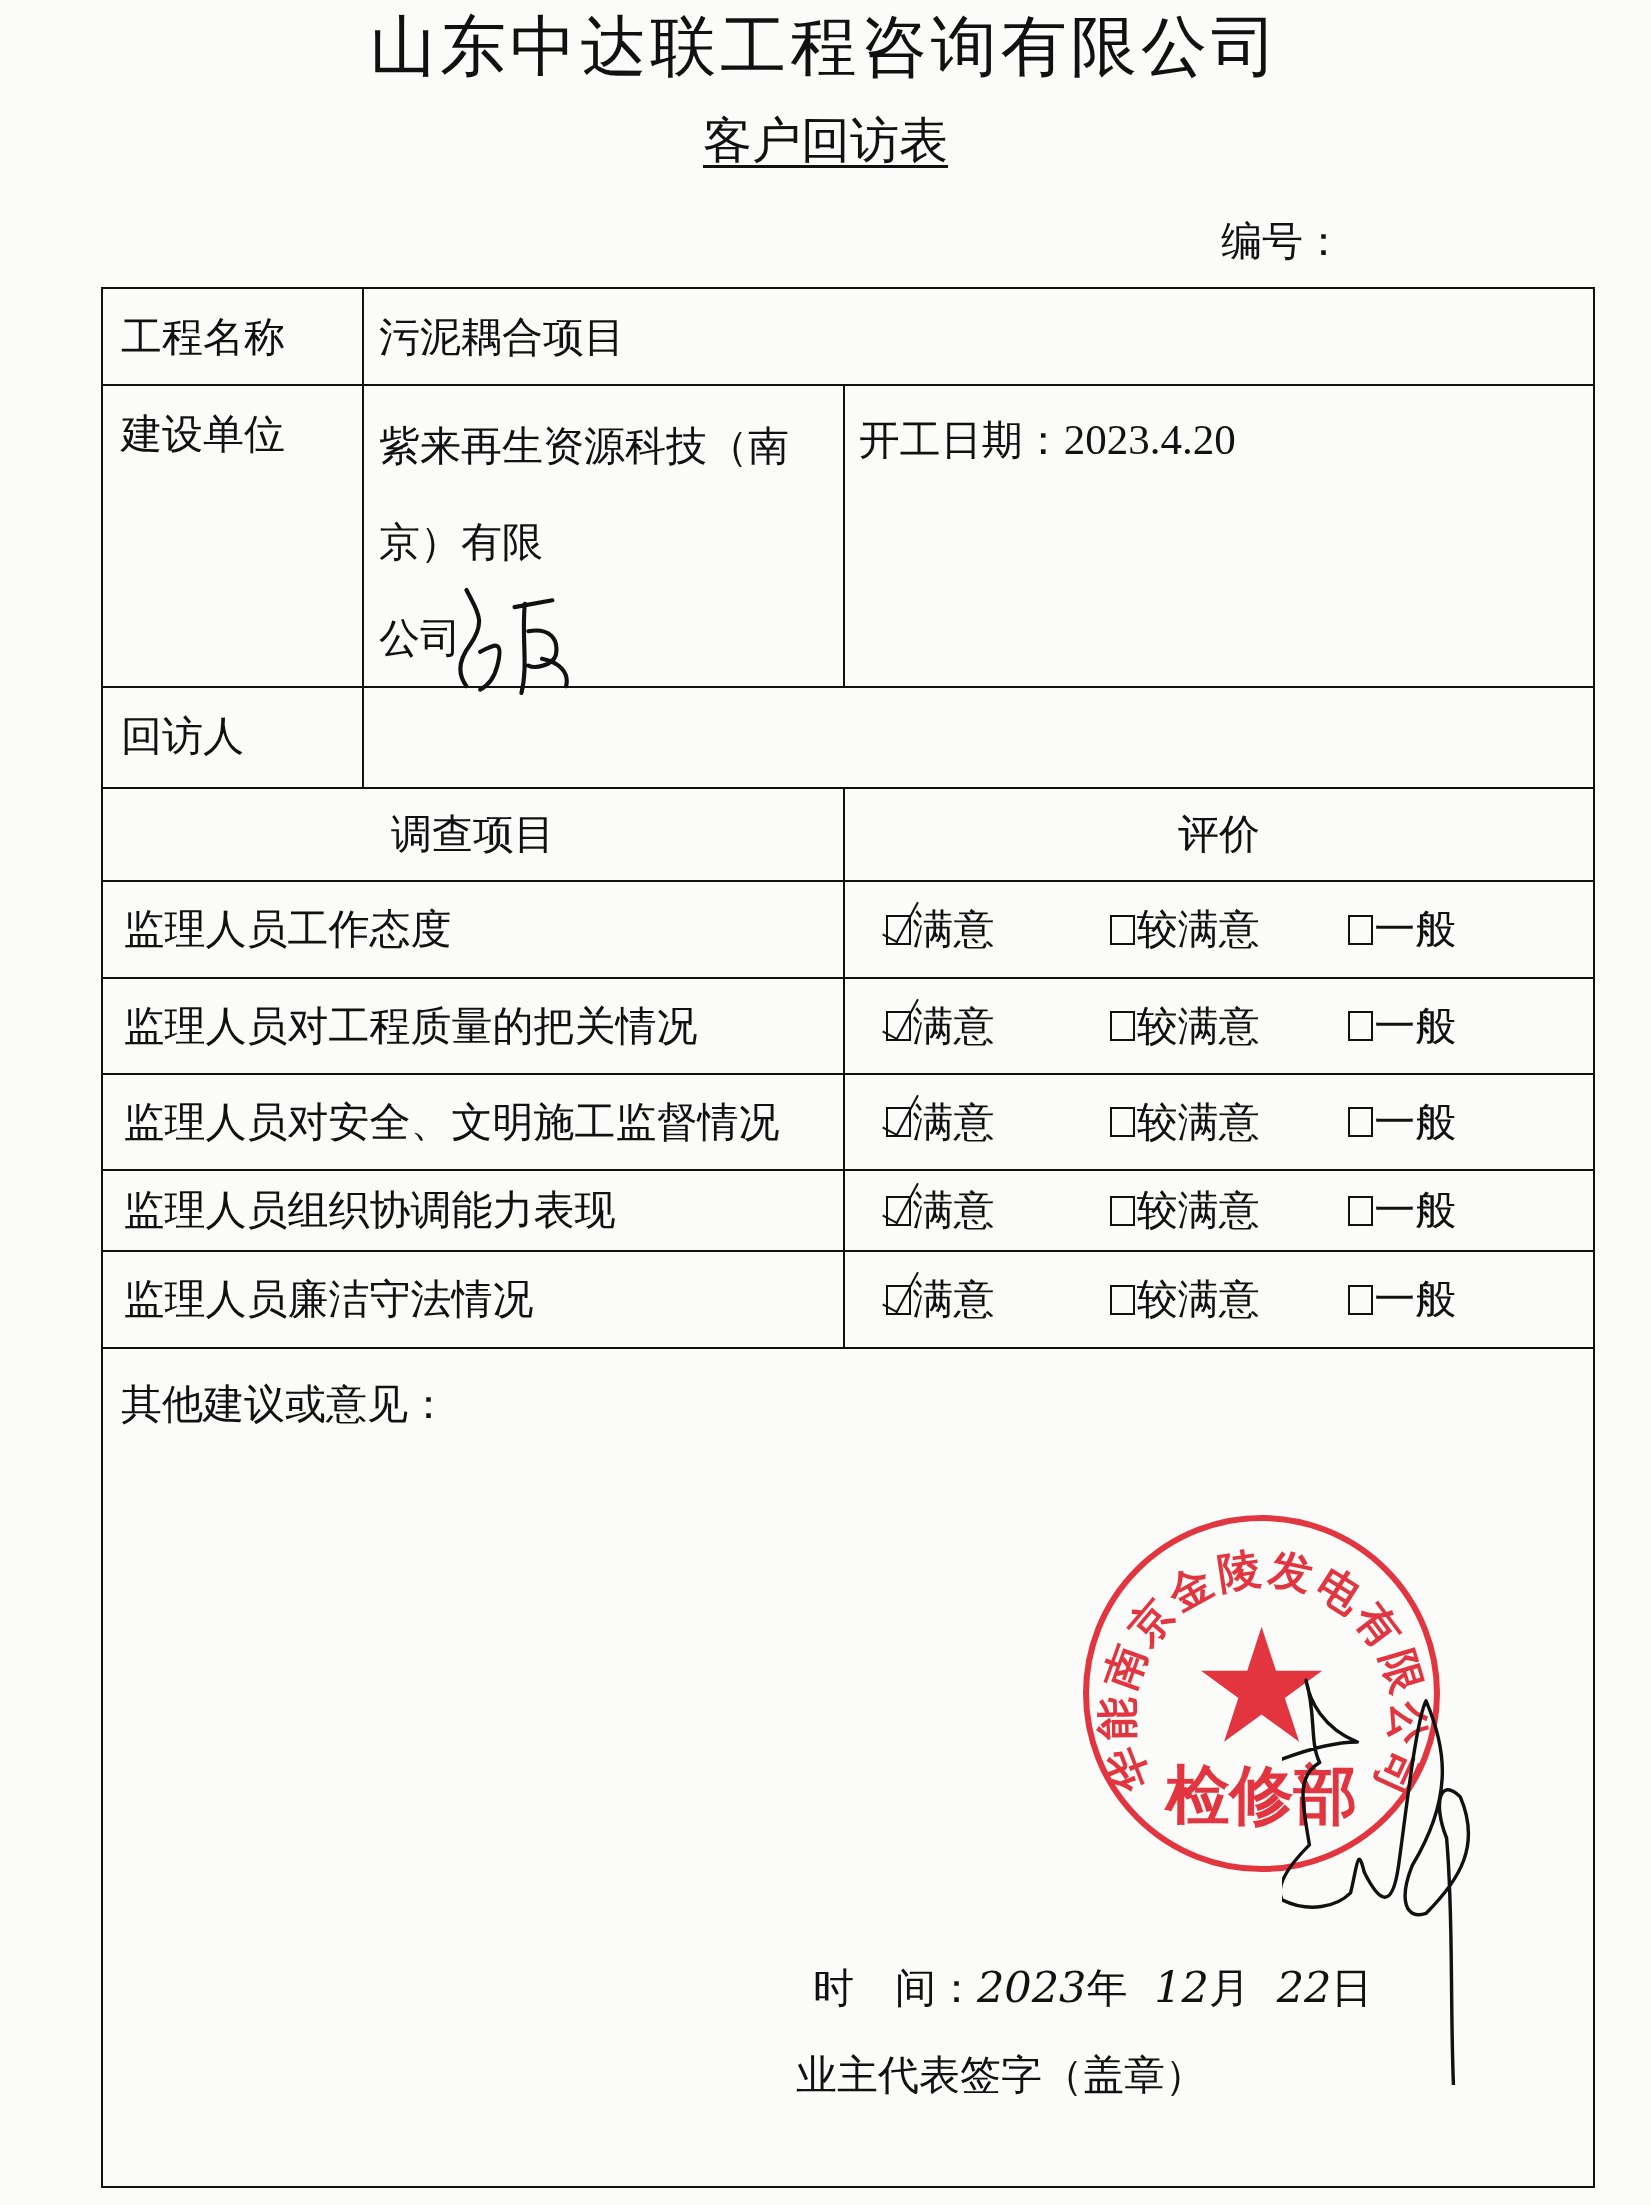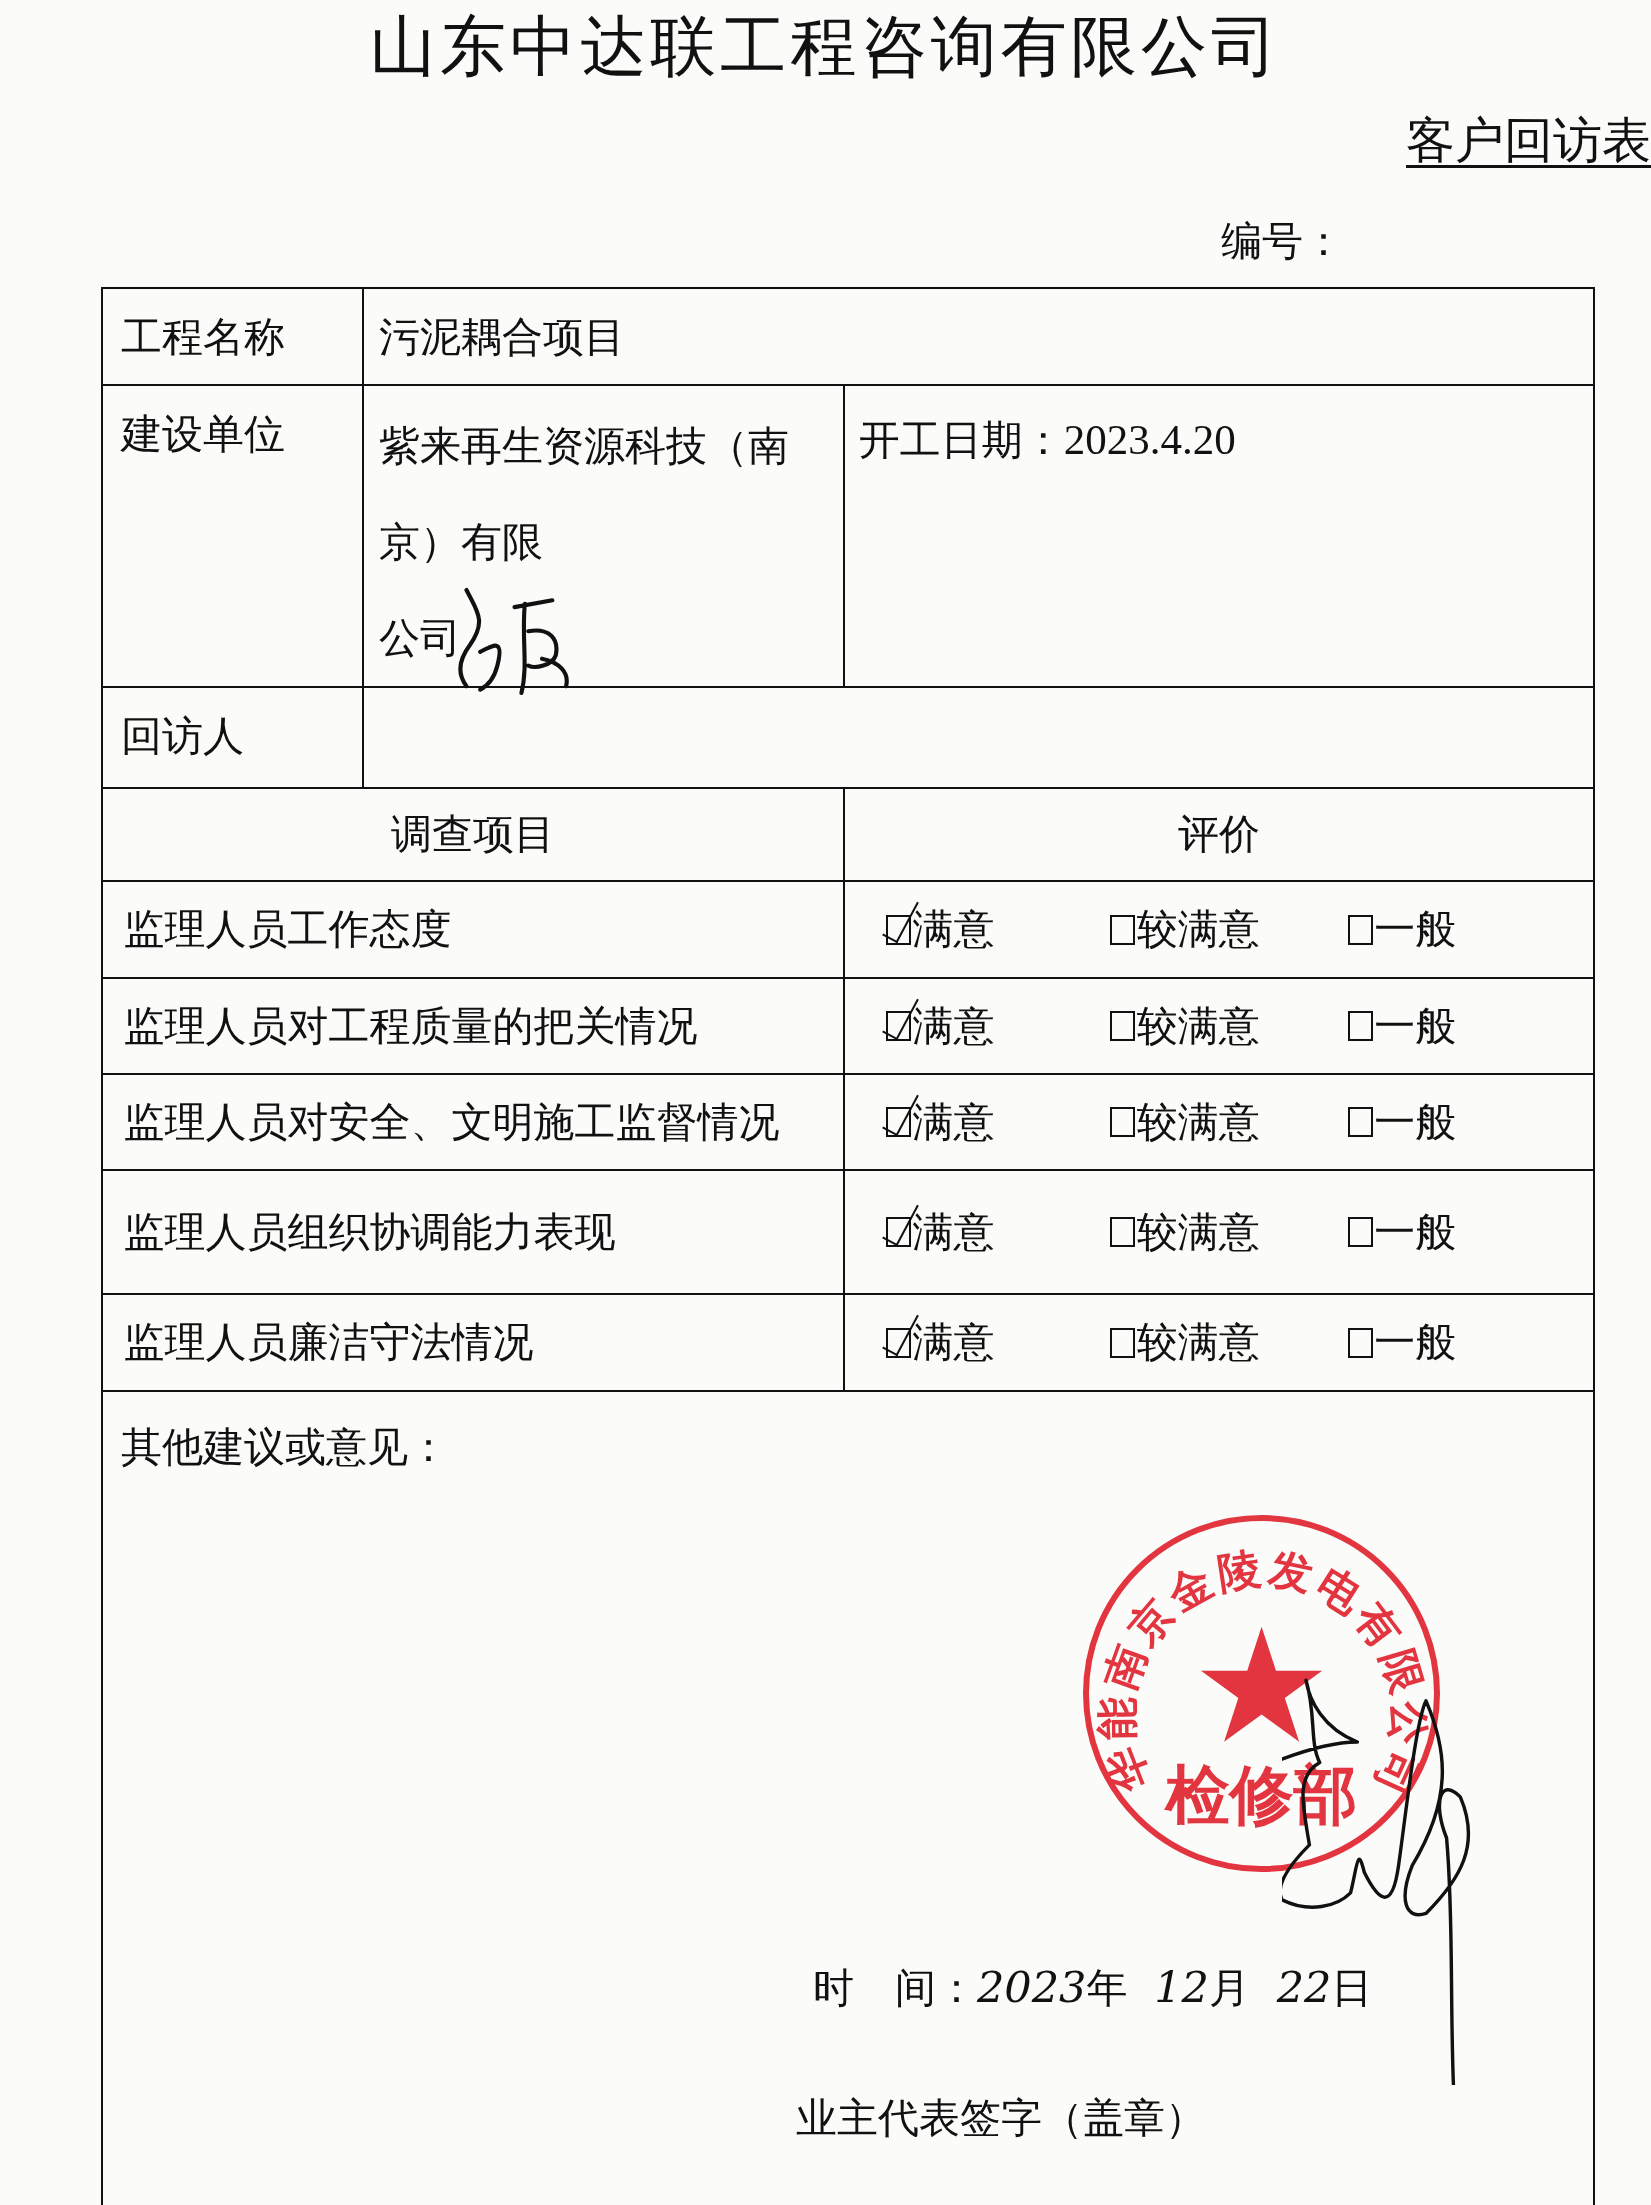--- a/index.html
+++ b/index.html
@@ -4,21 +4,21 @@
 <style>
   html, body { margin:0; padding:0; }
   body {
     width:1651px; height:2205px; position:relative; overflow:hidden;
     background:#fbfbf9;
     font-family:"DejaVu Sans", "Liberation Sans", sans-serif;
     color:#111;
   }
   .abs { position:absolute; }
   .title { left:0; width:1651px; top:5.5px; text-align:center; font-size:66px; letter-spacing:4.1px; line-height:82px; }
-  .subtitle { left:0; width:1651px; top:108px; text-align:right; font-size:49px; line-height:66px; }
+  .subtitle { left:0; width:1651px; top:108px; text-align:center; font-size:49px; line-height:66px; }
   .subtitle span { text-decoration:underline; text-decoration-thickness:3.4px; text-underline-offset:8.2px; }
   .serial { left:1221px; top:214px; font-size:41px; line-height:55px; }
 
   table.form { position:absolute; left:101px; top:287px; width:1492px; border-collapse:collapse; table-layout:fixed; }
   table.form td { border:2.7px solid #111; font-size:41px; vertical-align:top; padding:8px; }
   .lbl { padding:20.6px 0 0 18px !important; }
   .val { padding:20.6px 0 0 15px !important; line-height:96px; }
   .val-first { padding-top:20.6px !important; line-height:55px; }
   .company { line-height:96px; padding:12.3px 0 0 15px !important; }
   .date { padding:27.4px 0 0 13.7px !important; }
@@ -131,21 +131,21 @@
       <span class="opt">
             <span class="box"></span>
             <span>较满意</span>
           </span>
       <span class="opt">
             <span class="box"></span>
             <span>一般</span>
           </span>
     </td>
   </tr>
-  <tr style="height:124px">
+  <tr style="height:81px">
     <td colspan="3" class="survey-item">监理人员组织协调能力表现</td>
     <td colspan="2" class="rating">
       <span class="opt">
             <span class="box checked"></span>
             <span>满意</span>
           </span>
       <span class="opt">
             <span class="box"></span>
             <span>较满意</span>
           </span>

